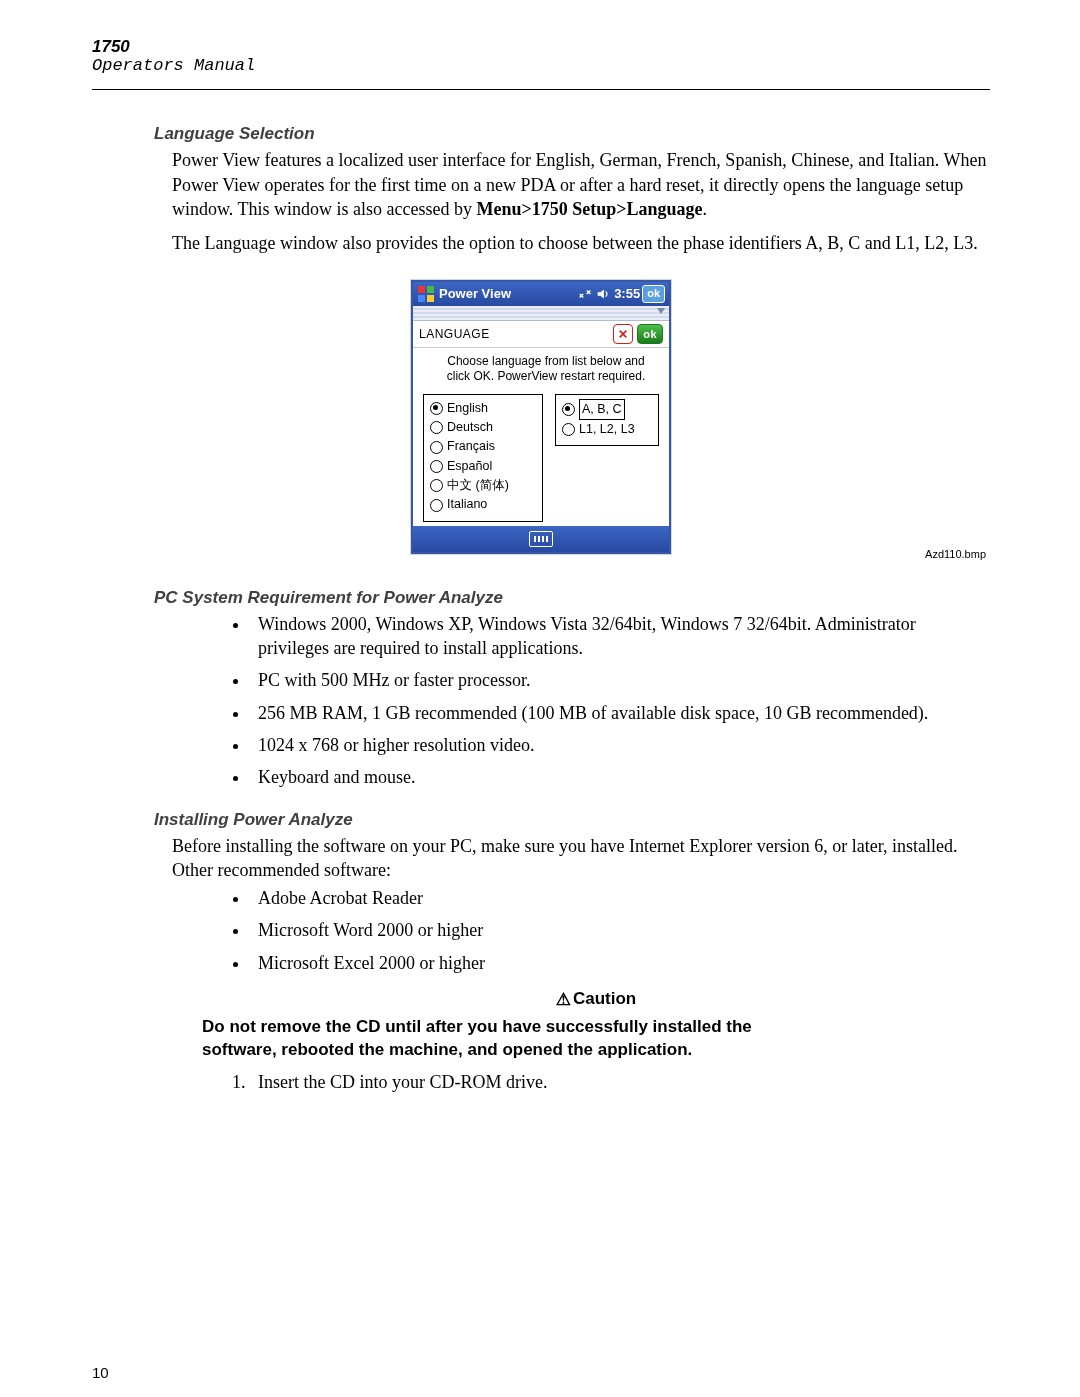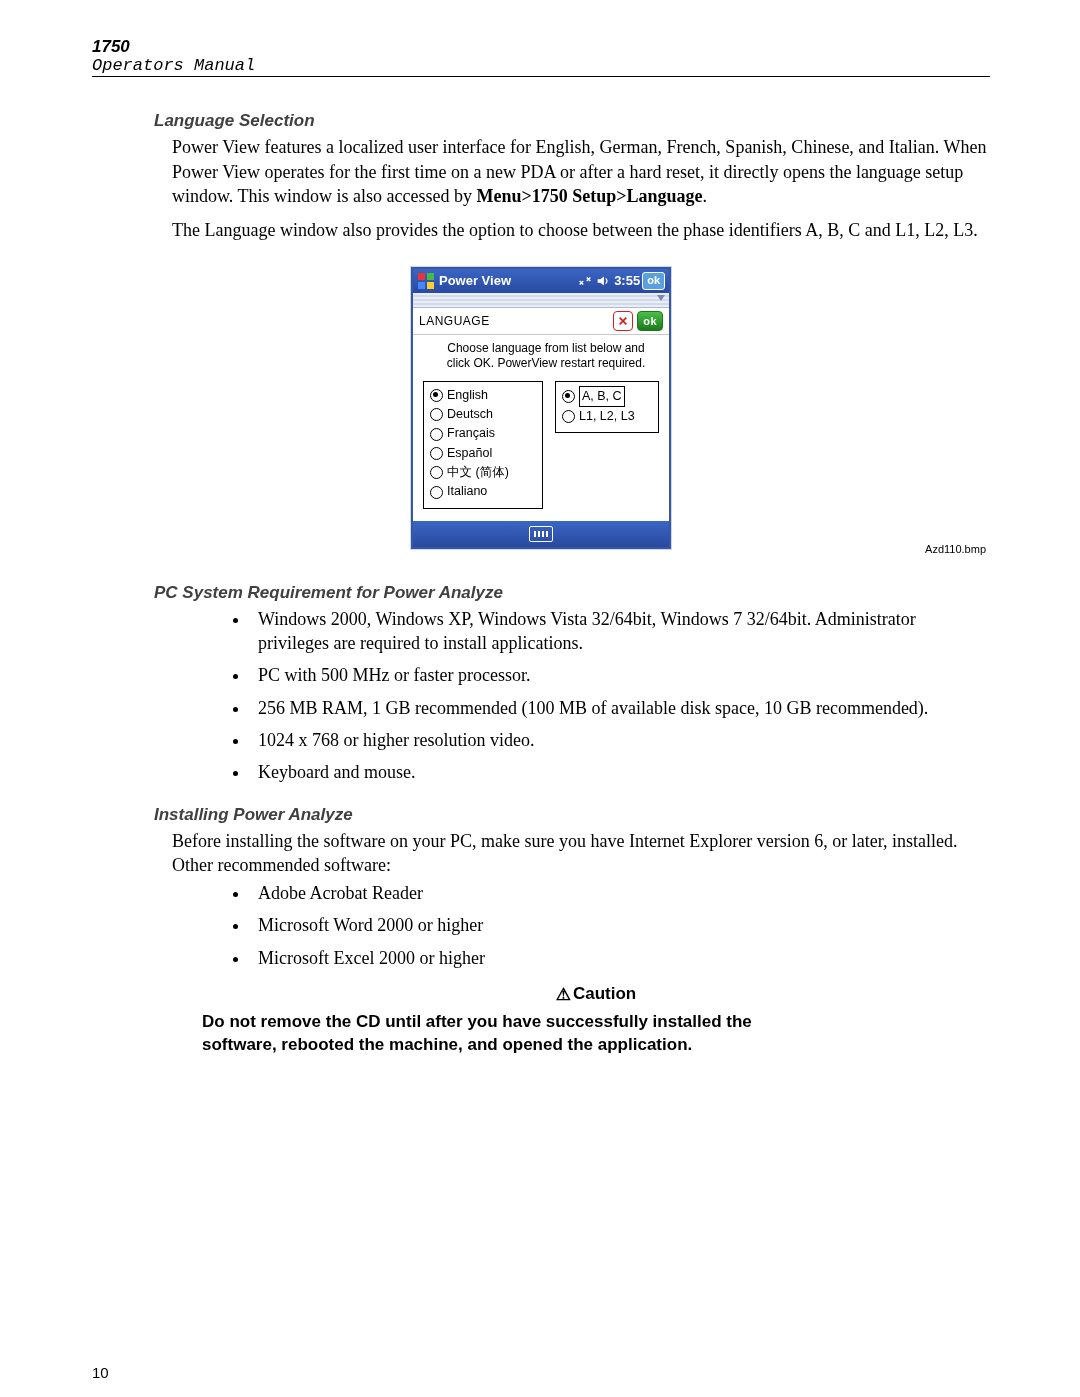--- a/index.html
+++ b/index.html
@@ -10,21 +10,21 @@
     font-size: 17px;
     color: #000;
     width: 1080px;
   }
   .page {
     padding: 38px 90px 60px 92px;
     box-sizing: border-box;
   }
   .header-block {
     border-bottom: 1.5px solid #000;
-    padding-bottom: 1px;
+    padding-bottom: 14px;
     margin-bottom: 34px;
   }
   .header-model {
     font-family: Arial, Helvetica, sans-serif;
     font-weight: bold;
     font-style: italic;
     font-size: 17px;
     line-height: 1.1;
   }
   .header-sub {
@@ -184,21 +184,21 @@
   }
   .pda-instr {
     font-size:12px;
     text-align:center;
     padding:6px 6px 10px 16px;
     line-height:1.25;
   }
   .pda-columns {
     display:flex;
     gap:12px;
-    padding:0 10px 12px 10px;
+    padding:0 10px 4px 10px;
   }
   .pda-box {
     border:1px solid #000;
     padding:4px 6px 6px 6px;
     font-size:12.5px;
     line-height:1.55;
   }
   .pda-box-lang { flex:1; }
   .pda-box-phase { width:90px; align-self:flex-start; }
   .radio { display:flex; align-items:center; gap:4px; }
@@ -351,15 +351,18 @@
     <li>Adobe Acrobat Reader</li>
     <li>Microsoft Word 2000 or higher</li>
     <li>Microsoft Excel 2000 or higher</li>
   </ul>
 
   <div class="caution-heading">
     <span class="warn-icon">⚠</span><span>Caution</span>
   </div>
   <div class="caution-body">Do not remove the CD until after you have successfully installed the software, rebooted the machine, and opened the application.</div>
 
+  <ol class="numbered">
+    <li>Insert the CD into your CD-ROM drive.</li>
+  </ol>
 
   <div class="page-number">10</div>
 </div>
 
 </body></html>

